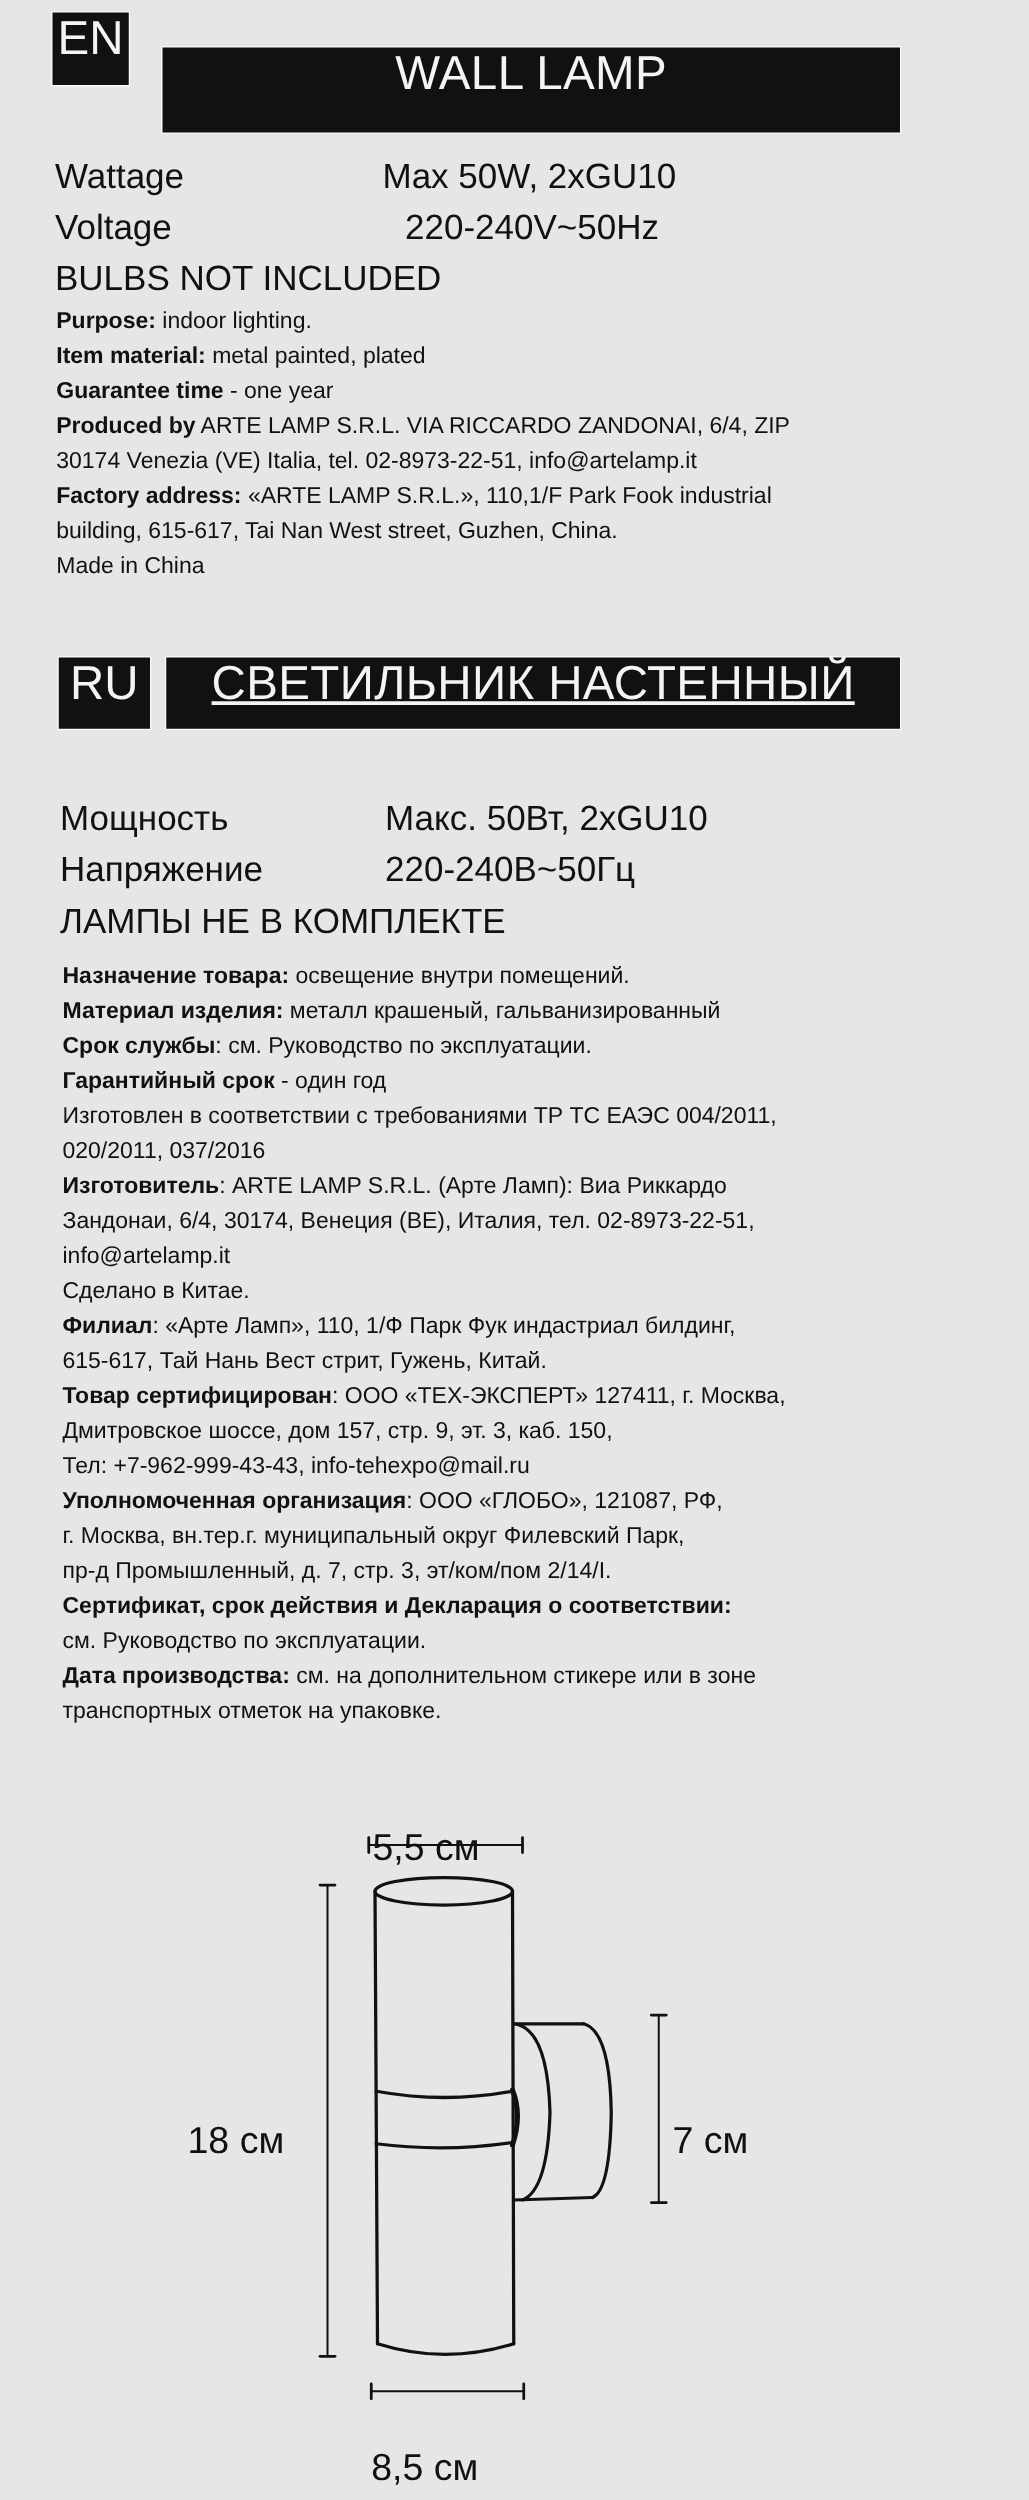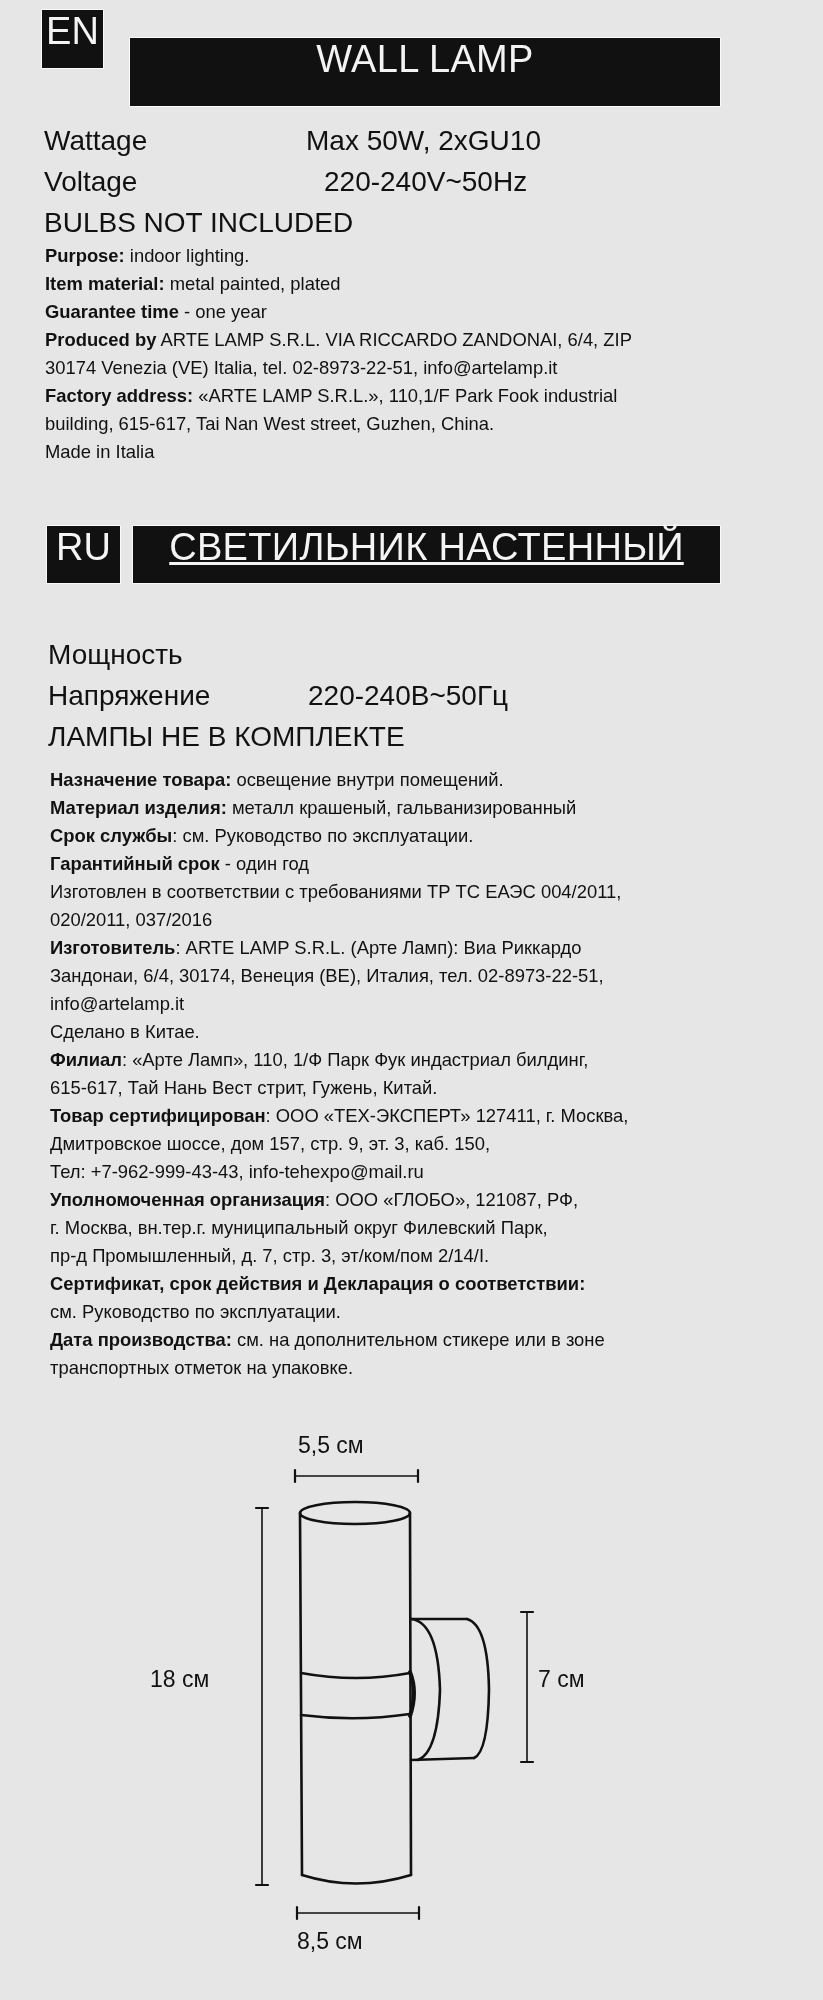--- a/index.html
+++ b/index.html
@@ -37,23 +37,24 @@
     .info-block {
       position: absolute;
       font-size: 18.4px;
       line-height: 28px;
       white-space: nowrap;
     }
     .info-line { height: 28px; }
     .info-line b { font-weight: bold; }
     .dim-label {
       position: absolute;
-      font-size: 23px;
+      font-size: 30px;
       white-space: nowrap;
       color: #111;
+      margin-top: 30px;
     }
     svg.diagram {
       position: absolute;
       left: 0;
       top: 0;
     }
   </style>
 </head>
 <body>
 
@@ -75,32 +76,33 @@
 <div class="spec-row" style="left:44px; top:206px;">BULBS NOT INCLUDED</div>
 
 <div class="info-block" style="left:45px; top:242px;">
   <div class="info-line"><b>Purpose:</b><span> indoor lighting.</span></div>
   <div class="info-line"><b>Item material:</b><span> metal painted, plated</span></div>
   <div class="info-line"><b>Guarantee time</b><span>  - one year</span></div>
   <div class="info-line"><b>Produced by</b><span> ARTE LAMP S.R.L. VIA RICCARDO ZANDONAI, 6/4, ZIP</span></div>
   <div class="info-line"><b></b><span>30174 Venezia (VE) Italia, tel. 02-8973-22-51, info@artelamp.it</span></div>
   <div class="info-line"><b>Factory address:</b><span> «ARTE LAMP S.R.L.», 110,1/F Park Fook industrial</span></div>
   <div class="info-line"><b></b><span>building, 615-617, Tai Nan West street, Guzhen, China.</span></div>
-  <div class="info-line"><b></b><span>Made in Italia</span></div>
+  <div class="info-line"><b></b><span>Made in China</span></div>
 </div>
 
 <div class="black-box lang-box" style="left:47px; top:526px; width:73px; height:57px;">
   <span>RU</span>
 </div>
 <div class="black-box title-box" style="left:133px; top:526px; width:587px; height:57px;text-decoration:underline;">
   <span>СВЕТИЛЬНИК НАСТЕННЫЙ</span>
 </div>
 
 <div class="spec-row" style="left:48px; top:638px; width:650px; height:34px;">
   <span class="spec-label">Мощность</span>
+  <span class="spec-value" style="left:260px;">Макс. 50Вт, 2xGU10</span>
 </div>
 <div class="spec-row" style="left:48px; top:679px; width:650px; height:34px;">
   <span class="spec-label">Напряжение</span>
   <span class="spec-value" style="left:260px;">220-240В~50Гц</span>
 </div>
 <div class="spec-row" style="left:48px; top:720px;">ЛАМПЫ НЕ В КОМПЛЕКТЕ</div>
 
 <div class="info-block" style="left:50px; top:766px;">
   <div class="info-line"><b>Назначение товара:</b><span> освещение внутри помещений.</span></div>
   <div class="info-line"><b>Материал изделия:</b><span> металл крашеный, гальванизированный</span></div>

